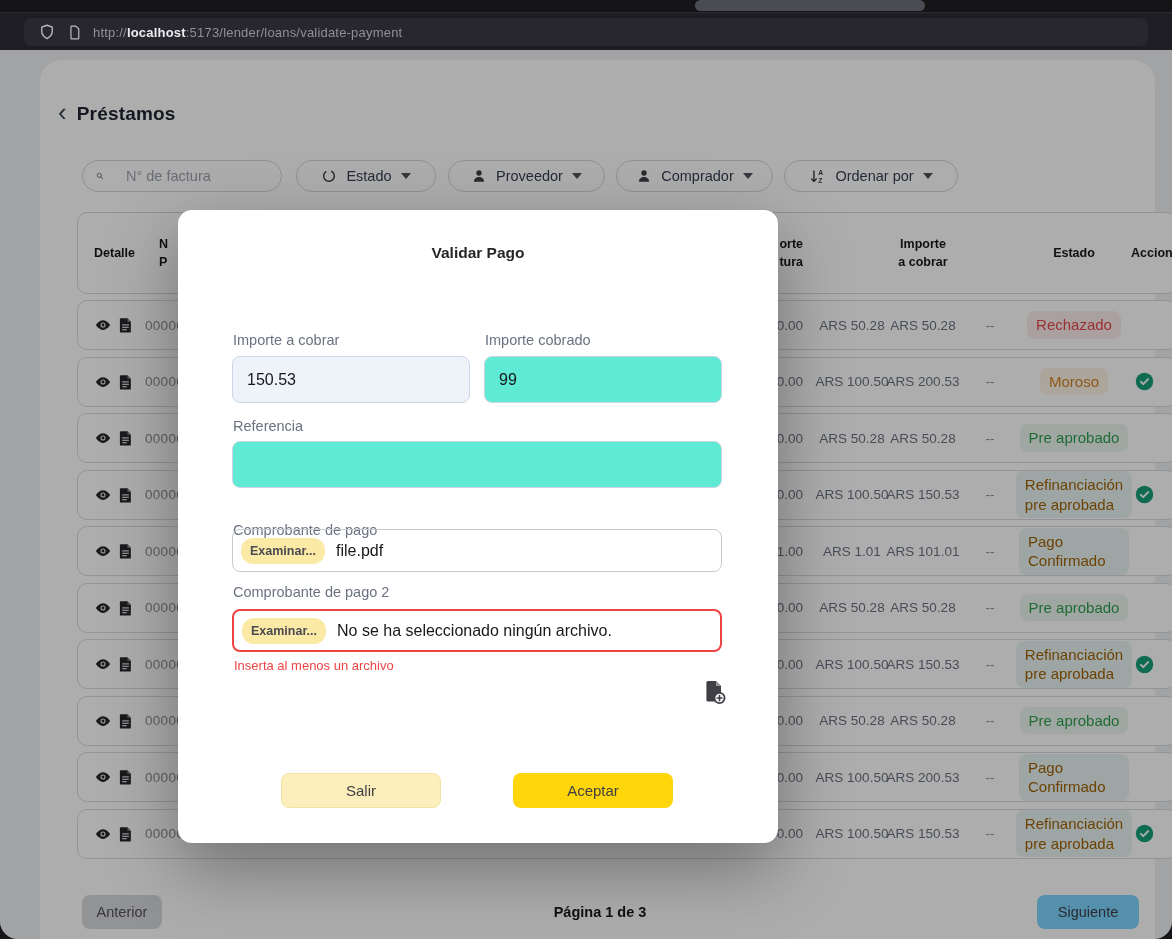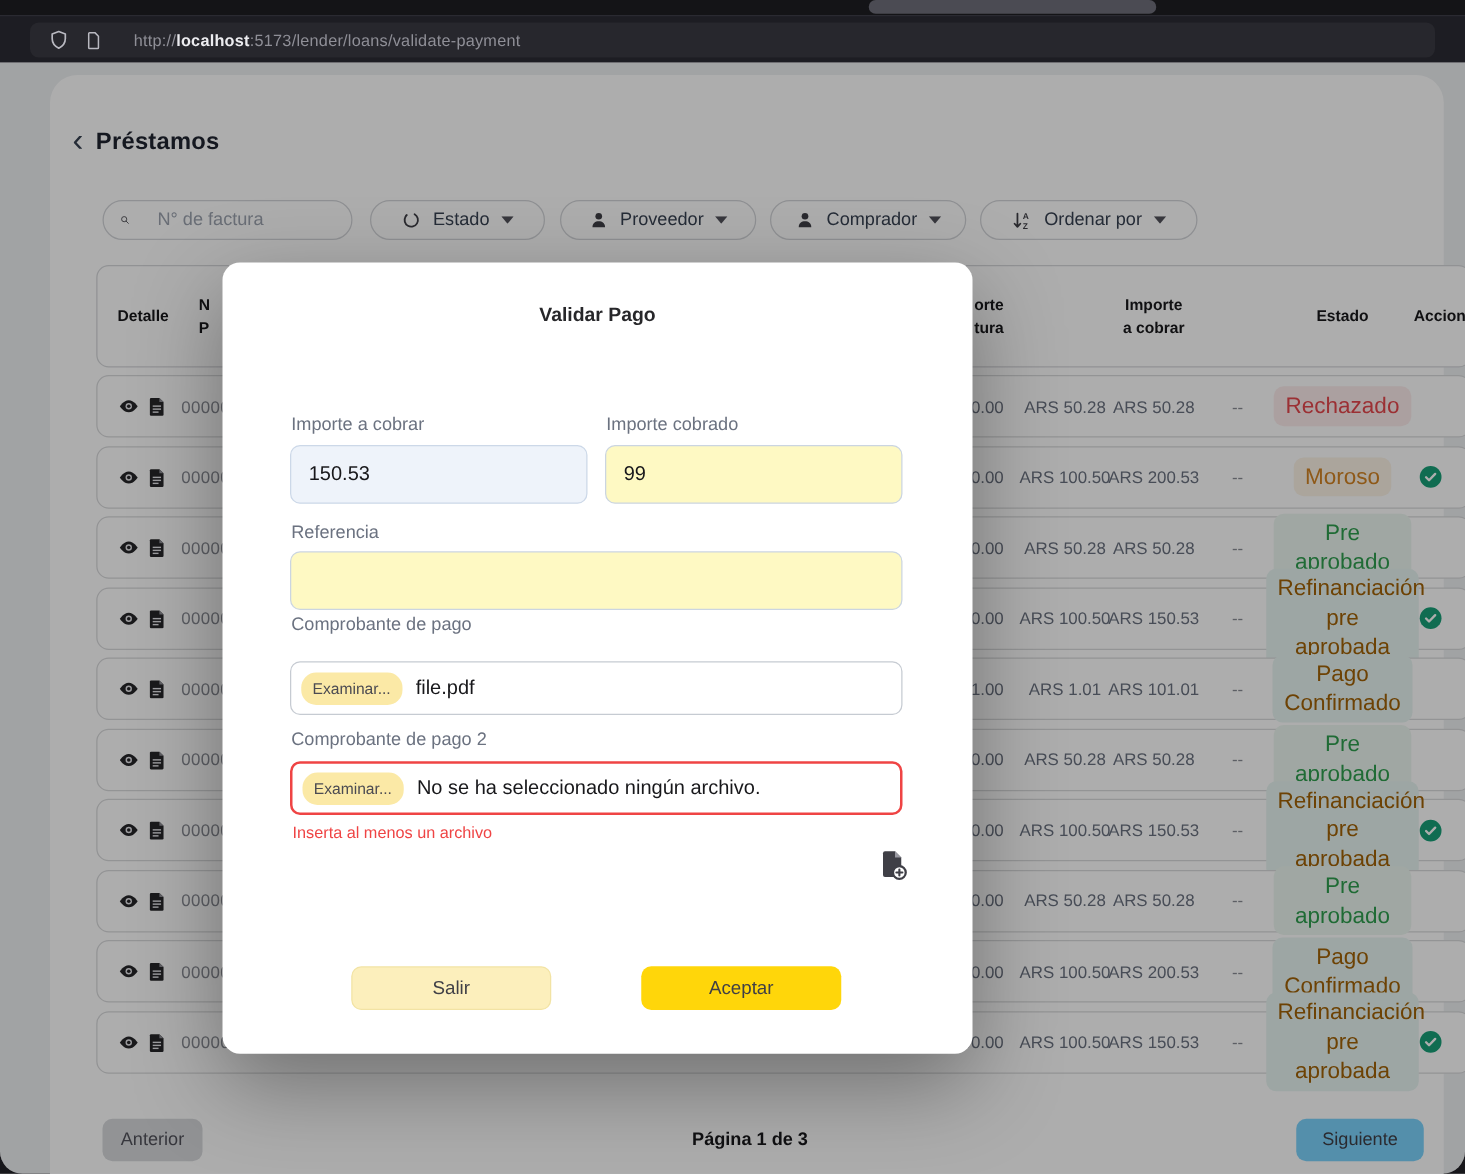--- a/index.html
+++ b/index.html
@@ -8,21 +8,21 @@
     background:#17171b;
     font-family:"Liberation Sans", sans-serif;
     -webkit-font-smoothing:antialiased;
   }
   
   .chrome-top{position:absolute;left:0;top:0;width:1172px;height:12px;background:#141417;}
   .chrome-tab{position:absolute;left:695px;top:0;width:230px;height:11px;background:#4b4b53;border-radius:7px;}
   .navbar{position:absolute;left:0;top:12px;width:1172px;height:38px;background:#1d1d23;border-top:1px solid #2a2a31;box-sizing:border-box;}
   .url-pill{position:absolute;left:24px;top:5px;width:1124px;height:28px;background:#27272d;border-radius:7px;
     display:flex;align-items:center;gap:10px;padding:0 14px;box-sizing:border-box;}
-  .url-text{font-size:13px;color:#8f8f97;letter-spacing:.2px;white-space:nowrap;margin-left:14px;}
+  .url-text{font-size:13px;color:#8f8f97;letter-spacing:.2px;white-space:nowrap;}
   .url-text b{color:#ececf0;font-weight:700;}
   
   .page{position:absolute;left:0;top:50px;width:1172px;height:889px;background:#eef0f2;
     border-radius:0 0 18px 18px;overflow:hidden;}
   .content-card{position:absolute;left:40px;top:10px;width:1115px;height:940px;background:#ffffff;border-radius:22px;}
   .page-title-row{position:absolute;left:58px;top:52px;display:flex;align-items:center;gap:10px;}
   .back-chevron{font-size:26px;line-height:24px;color:#374151;font-weight:400;transform:translateY(-2px);}
   .page-title{font-size:19px;font-weight:700;color:#1f2430;letter-spacing:.2px;}
   
   .pill{position:absolute;top:110px;height:32px;border:1px solid #d3d5d9;border-radius:16px;background:#fff;
@@ -44,46 +44,46 @@
     font-size:13.5px;color:#52525b;}
   .c-eye{left:16px;width:18px;}
   .c-doc{left:39px;width:16px;}
   .c-invoice{left:67px;width:80px;justify-content:flex-start;color:#8a8d95;letter-spacing:.3px;}
   .c-factura{left:595px;width:130px;justify-content:flex-end;color:#6b7280;}
   .c-prestamo{left:714px;width:120px;color:#6b7280;}
   .c-cobrar{left:785px;width:120px;color:#6b7280;}
   .c-cuotas{left:872px;width:80px;color:#8a8d95;}
   .c-estado{left:941px;width:110px;}
   .c-check{left:1056px;width:20px;}
-  .badge{display:inline-block;border-radius:8px;padding:4px 9px;font-size:18px;line-height:1.3;text-align:center;max-width:104px;}
+  .badge{display:inline-block;border-radius:8px;padding:4px 9px;font-size:15px;line-height:1.3;max-width:104px;}
   .badge.red{color:#e5484d;background:#fdecec;}
   .badge.amber{color:#d28324;background:#fcf3e6;}
   .badge.green{color:#2f9e4f;background:#ecf7f0;}
   .badge.teal{color:#a16207;background:#e8f5f2;}
   
   .btn{border:none;border-radius:8px;font-family:"Liberation Sans", sans-serif;font-size:14.5px;font-weight:500;
     color:#3f3f46;cursor:pointer;}
   .btn-prev{position:absolute;left:82px;top:845px;width:80px;height:34px;background:#d7d9dc;color:#52525b;}
   .page-info{position:absolute;left:450px;top:845px;width:300px;height:34px;display:flex;align-items:center;
     justify-content:center;font-size:14.5px;font-weight:600;color:#18181b;}
   .btn-next{position:absolute;left:1037px;top:845px;width:102px;height:34px;background:#7dd3fc;}
   
   .overlay{position:absolute;left:0;top:50px;width:1172px;height:889px;background:rgba(0,0,0,0.32);
     border-radius:0 0 18px 18px;z-index:40;}
   .modal{position:absolute;left:178px;top:210px;width:600px;height:633px;background:#fff;border-radius:14px;
     box-shadow:0 25px 70px rgba(0,0,0,0.35);z-index:50;}
   .modal-title{position:absolute;left:0;top:34px;width:100%;text-align:center;font-size:15.5px;font-weight:700;color:#27272a;}
   .f-label{position:absolute;font-size:14.5px;color:#6b7280;}
-  .f-input{position:absolute;height:47px;border:1px solid #cbd5e1;border-radius:8px;background:#fef9c3;box-sizing:border-box;
+  .f-input{position:absolute;height:47px;border:1px solid #cbd5e1;border-radius:8px;background:#5eead4;box-sizing:border-box;
     font-family:"Liberation Sans", sans-serif;font-size:16px;color:#18181b;padding:0 14px;outline:none;}
   .f-input.readonly{background:#eef3fa;border-color:#ccd8e8;}
   .filebox{position:absolute;height:43px;border:1px solid #c6cbd2;border-radius:8px;box-sizing:border-box;
     display:flex;align-items:center;gap:11px;padding:0 8px;}
   .filebox.error{border:2px solid #ef4444;}
-  .browse-chip{background:#fbe9a6;border-radius:12px;padding:6px 9px;font-size:12.5px;font-weight:400;color:#4b4b52;white-space:nowrap;}
+  .browse-chip{background:#fbe9a6;border-radius:12px;padding:6px 9px;font-size:12.5px;font-weight:700;color:#4b4b52;white-space:nowrap;}
   .file-name{font-size:16px;color:#18181b;white-space:nowrap;}
   .field-error{position:absolute;font-size:13px;color:#ef4444;}
   .btn-salir{position:absolute;left:103px;top:563px;width:160px;height:35px;background:#fcefbc;border:1px solid #f2e3a4;font-size:15px;}
   .btn-aceptar{position:absolute;left:335px;top:563px;width:160px;height:35px;background:#ffd60a;font-size:15px;}
   .fileplus-icon{position:absolute;left:525px;top:469px;}
 </style>
 </head>
 <body>
 
 <div class="chrome-top">
@@ -474,21 +474,21 @@
   <div class="modal-title">Validar Pago</div>
 
   <div class="f-label" style="left:55px;top:122px;">Importe a cobrar</div>
   <input class="f-input readonly" style="left: 54px; top: 146px; width: 238px;" value="150.53">
   <div class="f-label" style="left:307px;top:122px;">Importe cobrado</div>
   <input class="f-input" style="left: 306px; top: 146px; width: 238px;" value="99">
 
   <div class="f-label" style="left:55px;top:208px;">Referencia</div>
   <input class="f-input" style="left: 54px; top: 231px; width: 490px;" value="">
 
-  <div class="f-label" style="left:55px;top:282px;">Comprobante de pago</div>
+  <div class="f-label" style="left:55px;top:312px;">Comprobante de pago</div>
   <div class="filebox" style="left:54px;top:319px;width:490px;">
     <span class="browse-chip">Examinar...</span>
     <span class="file-name">file.pdf</span>
   </div>
 
   <div class="f-label" style="left:55px;top:374px;">Comprobante de pago 2</div>
   <div class="filebox error" style="left:54px;top:399px;width:490px;">
     <span class="browse-chip">Examinar...</span>
     <span class="file-name">No se ha seleccionado ningún archivo.</span>
   </div>

